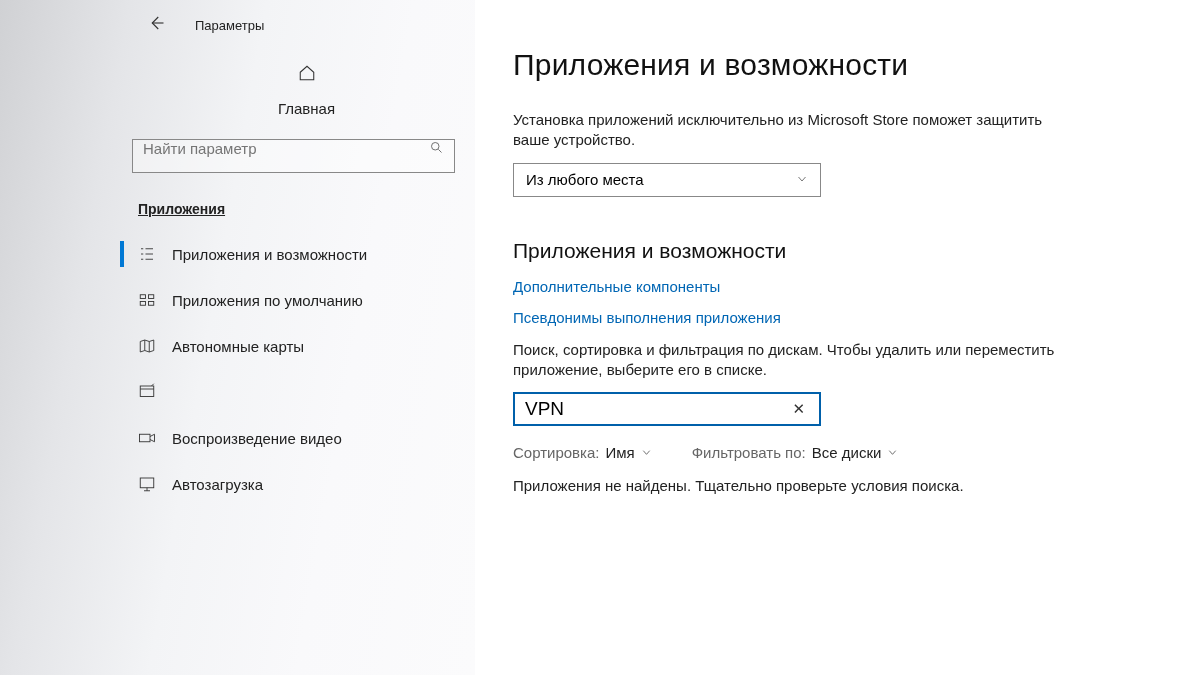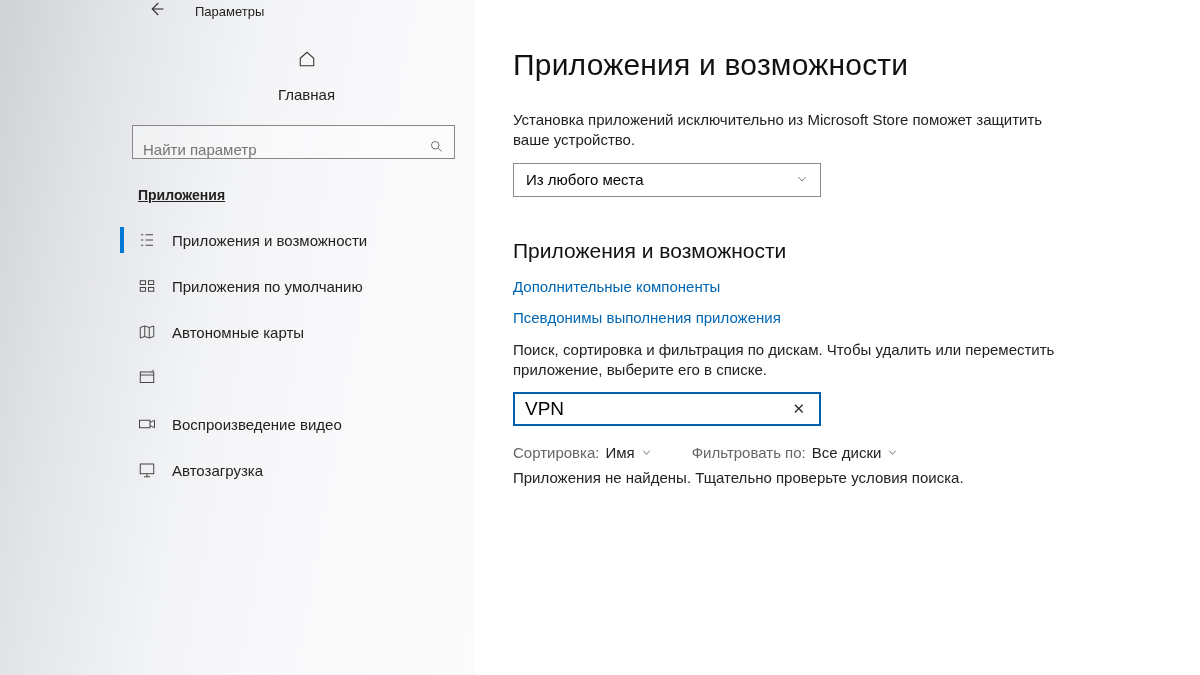--- a/index.html
+++ b/index.html
@@ -1,31 +1,31 @@
 <!DOCTYPE html>
 <html><head>
   <meta charset="utf-8">
   <style>
     * { margin: 0; padding: 0; box-sizing: border-box; font-family: "Segoe UI", Tahoma, sans-serif; }
     body { width: 1200px; height: 675px; overflow: hidden; background: #fff; display: flex; }
     .sidebar {
       width: 475px; height: 100%;
       background: linear-gradient(100deg, #d0d1d4 0%, #e4e5e8 22%, #f3f4f6 45%, #f9f9fb 70%, #fbfbfc 100%);
-      padding-left: 120px; position: relative;
+      padding-top: 14px; padding-left: 120px; position: relative;
     }
     .topbar { display: flex; align-items: center; gap: 30px; margin-bottom: 18px; padding-left: 27px;}
     .back-icon svg { width: 18px; height: 18px; }
     .win-title { font-size: 13px; color: #222; }
     .home-row { display: flex; align-items: center; gap: 14px; padding: 10px 0 10px 18px; margin-bottom: 12px; flex-direction: column;}
     .home-icon svg { width: 18px; height: 18px; stroke:#333; fill:none;}
     .home-label { font-size: 15px; color: #222;}
     .searchbox {
       margin: 0 20px 22px 12px; height: 34px; border: 1px solid #888;
       background: rgba(255,255,255,0.4);
-      display: flex; align-items: flex-end; padding: 0 10px; gap: 8px;
+      display: flex; align-items: flex-start; padding: 0 10px; gap: 8px;
     }
     .searchbox input {
       flex: 1; border: none; outline: none; background: transparent;
       font-size: 15px; color: #555;
     }
     .searchbox .mag svg { width: 15px; height: 15px; stroke:#666; fill:none;}
     .section-title { font-size: 14px; font-weight: 600; padding: 6px 0 14px 18px; color:#222;text-decoration:underline;}
     .nav-list { list-style: none; }
     .nav-item {
       display: flex; align-items: center; gap: 16px;
@@ -49,21 +49,21 @@
     }
     .select .chev svg{ width:12px; height:12px; stroke:#555; fill:none;}
     .link { color:#0066b4; font-size: 15px; margin-bottom: 14px; cursor:pointer;}
     .block2 { margin-top: 6px;}
     .appsearch {
       width: 308px; height: 34px; border: 2px solid #0060aa; display:flex; align-items:center;
       padding: 0 10px; background:#fff; margin-top:12px; margin-bottom:18px;
     }
     .appsearch input { flex:1; border:none; outline:none; font-size:19px; }
     .appsearch .clear { font-size:15px; color:#333; cursor:pointer; padding:0 4px;}
-    .sortrow { display:flex; gap: 40px; margin-bottom: 8px; font-size:15px;}
+    .sortrow { display:flex; gap: 40px; margin-bottom: 16px; font-size:15px;}
     .sortitem { display:flex; align-items:center; gap:6px; color:#222;}
     .sortitem .lbl { color:#666;}
     .sortitem .chev svg{ width:11px; height:11px; stroke:#555; fill:none;}
     .noresult { font-size:15px; color:#222;}
   </style>
 </head>
 <body>
 
 <div class="sidebar">
   <div class="topbar">

